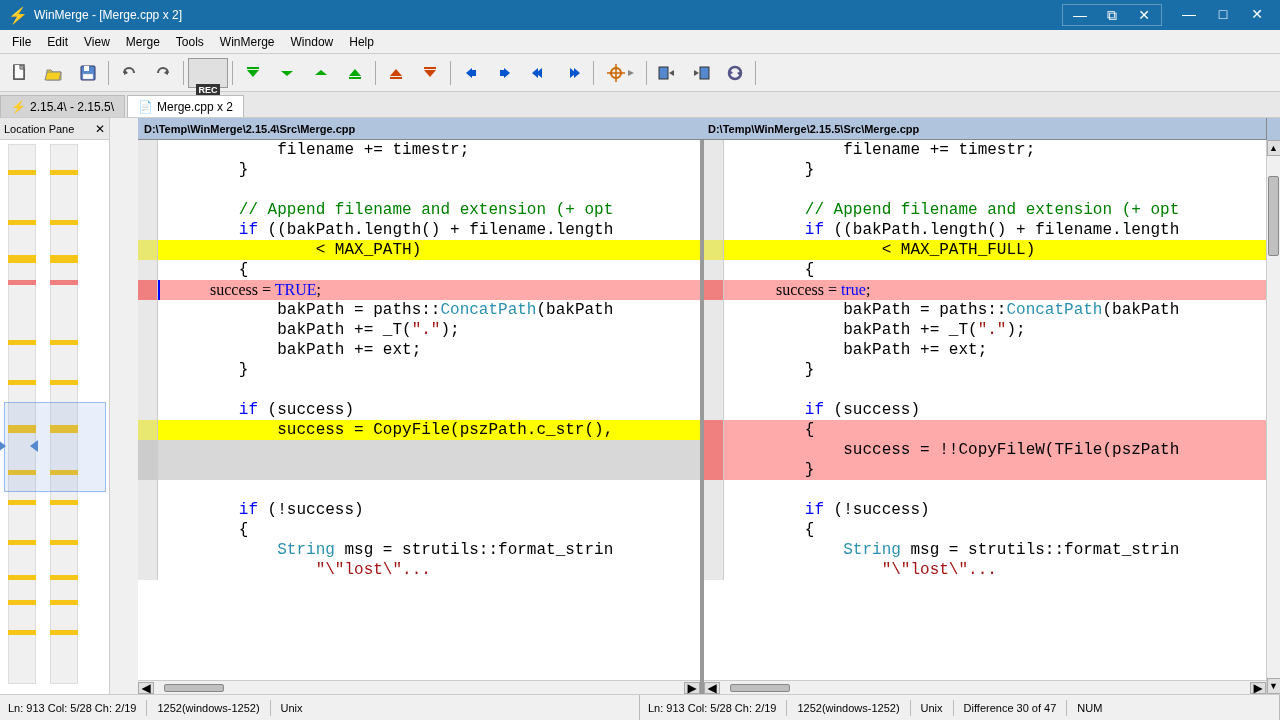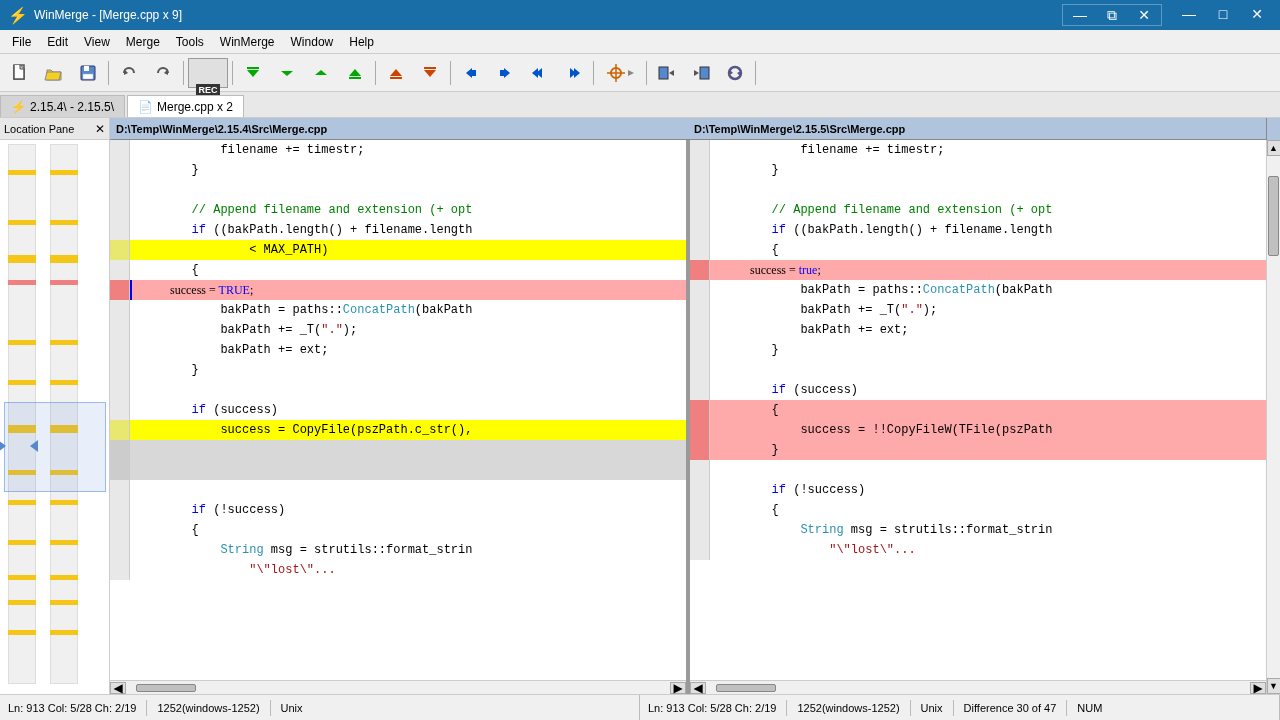--- a/index.html
+++ b/index.html
@@ -68,20 +68,21 @@
       display: flex; align-items: center; gap: 4px;
       font-size: 12px;
       margin-right: 2px;
     }
     .tab.active { background: white; }
 
     
     #main {
       display: flex;
       height: calc(720px - 30px - 24px - 38px - 26px - 26px);
+      gap: 28px;
     }
 
     
     #location-pane {
       width: 110px;
       background: white;
       border-right: 1px solid #ccc;
       overflow: hidden;
       position: relative;
       flex-shrink: 0;
@@ -122,21 +123,21 @@
       font-weight: bold;
     }
     .file-divider { width: 4px; background: #999; flex-shrink: 0; }
 
     
     .code-area {
       flex: 1;
       overflow: auto;
       background: white;
       font-family: 'Courier New', monospace;
-      font-size: 12px;
+      font-size: 16px;
       line-height: 20px;
     }
     .code-line {
       display: flex;
       white-space: pre;
       min-height: 20px;
     }
     .line-num {
       width: 20px;
       background: #e8e8e8;
@@ -195,21 +196,21 @@
       display: flex;
       align-items: center;
     }
   </style>
 </head>
 <body>
 
 <div id="titlebar">
   <div id="titlebar-left">
     <span style="font-size:16px;">⚡</span>
-    <span>WinMerge - [Merge.cpp x 9]</span>
+    <span>WinMerge - [Merge.cpp x 2]</span>
   </div>
   <div id="titlebar-controls">
 
     <span style="display:flex;gap:2px;margin-right:8px;border:1px solid rgba(255,255,255,0.3);padding:0 2px;">
       <span class="title-btn">—</span>
       <span class="title-btn">⧉</span>
       <span class="title-btn">✕</span>
     </span>
     <span class="title-btn">—</span>
     <span class="title-btn">□</span>
@@ -596,20 +597,24 @@
           </div>
           <div class="code-line">
             <span class="line-num"></span>
             <span class="line-content" style="color:#008000;">        // Append filename and extension (+ opt</span>
           </div>
           <div class="code-line">
             <span class="line-num"></span>
             <span class="line-content">        <span style="color:#0000ff;">if</span> ((bakPath.length() + filename.length</span>
           </div>
 
+          <div class="code-line diff-yellow">
+            <span class="line-num" style="background:#e8e870;"></span>
+            <span class="line-content">                &lt; MAX_PATH_FULL)</span>
+          </div>
           <div class="code-line">
             <span class="line-num"></span>
             <span class="line-content">        {</span>
           </div>
 
           <div class="code-line diff-red">
             <span class="line-num" style="background:#f08080;"></span>
             <span class="line-content">            success = <span style="color:#0000ff;">true</span>;</span>
           </div>
           <div class="code-line">

